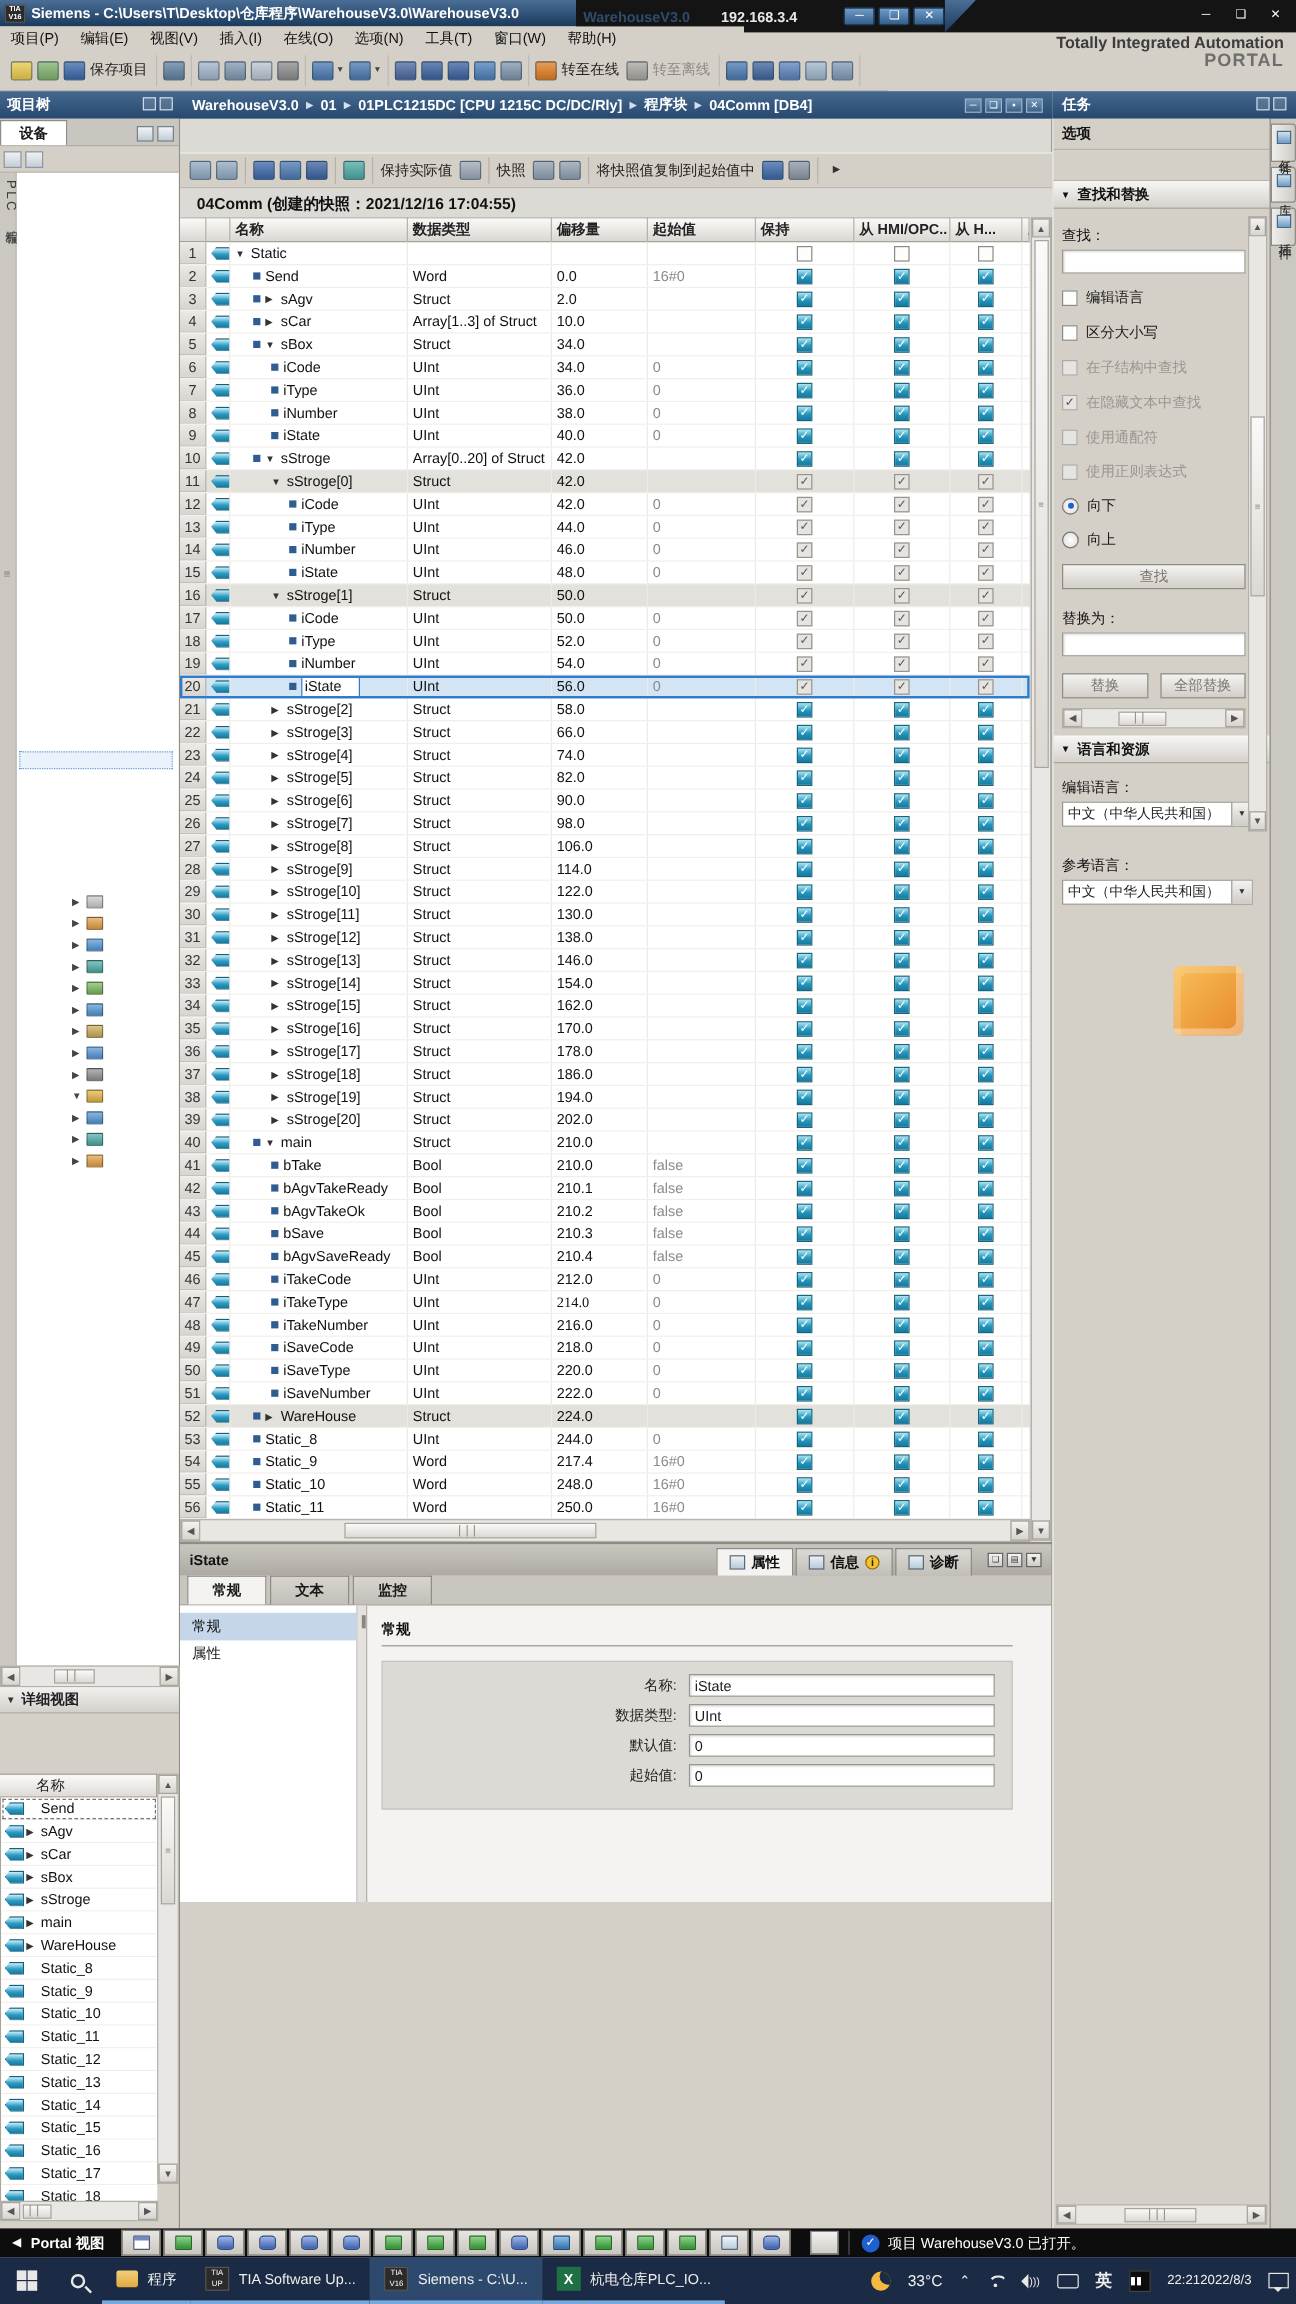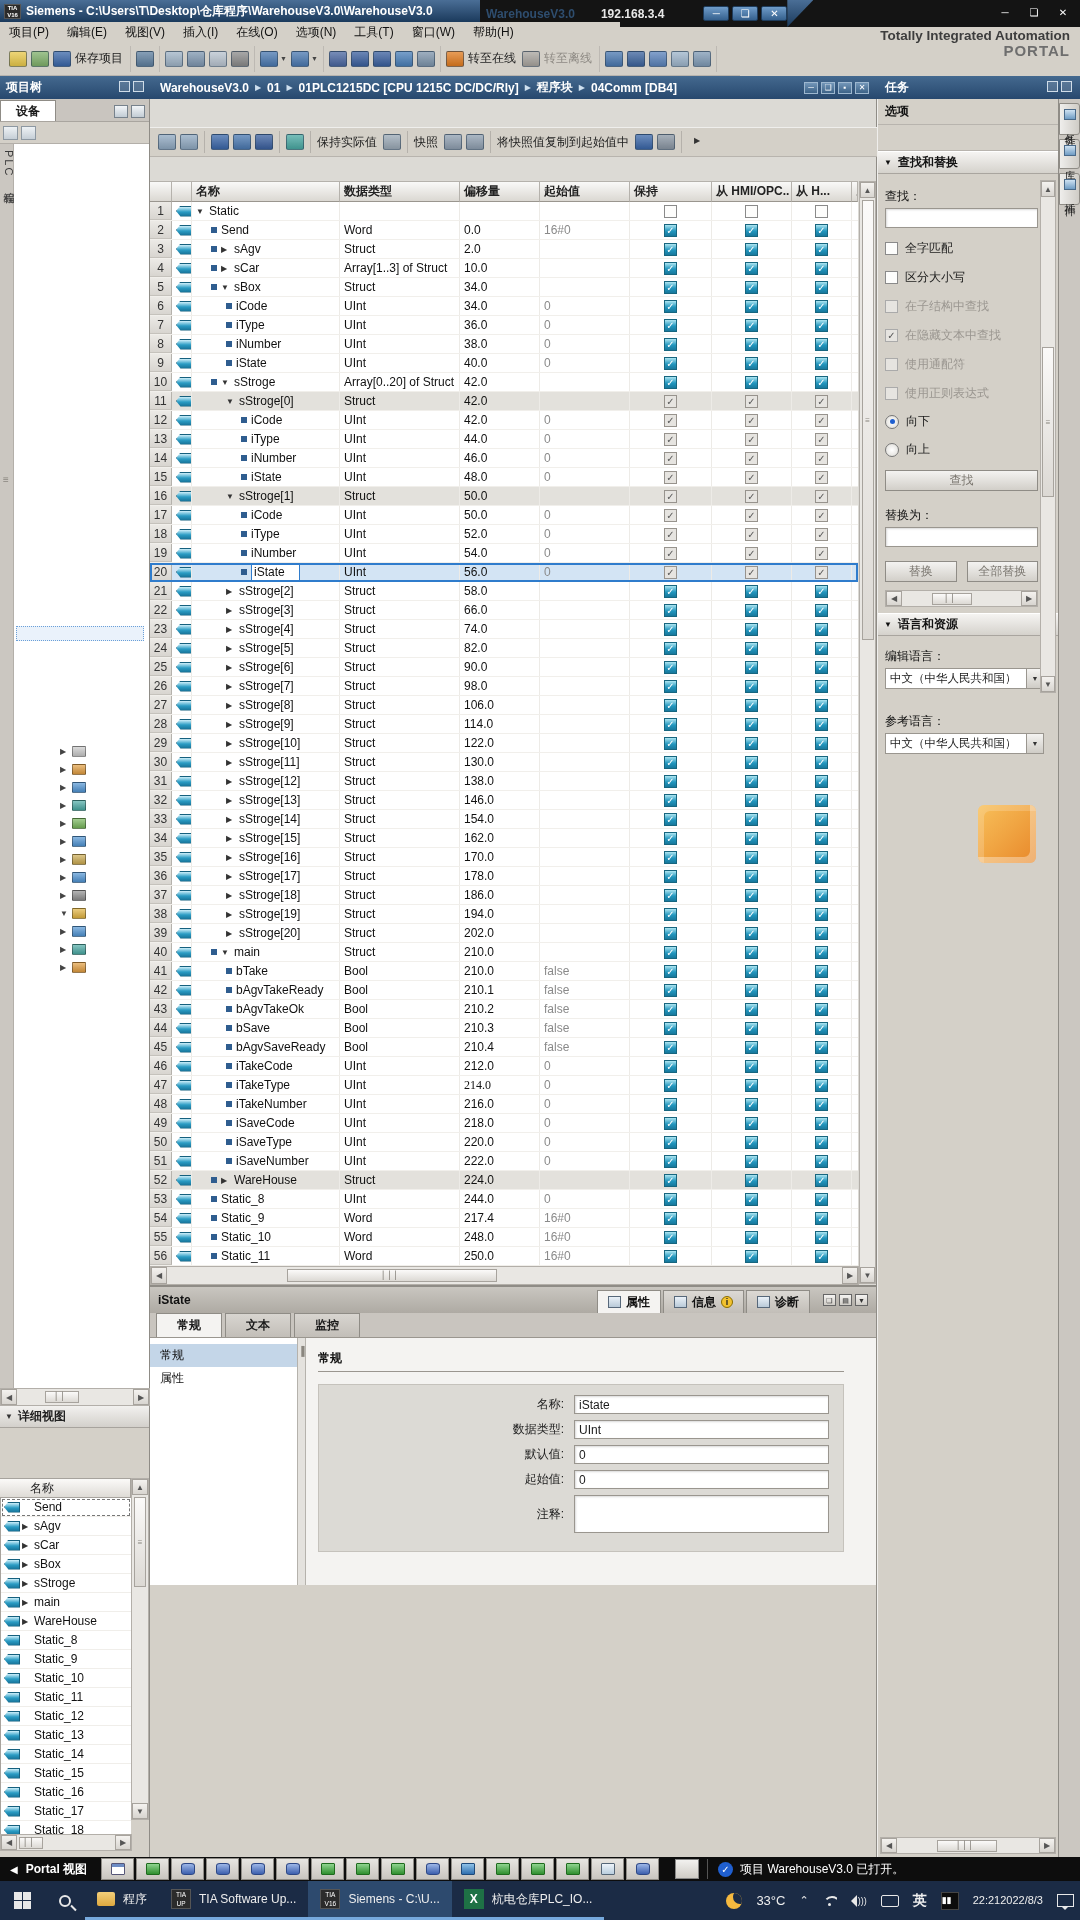--- a/index.html
+++ b/index.html
@@ -545,20 +545,21 @@
       <span class="tico-label">快照</span>
       <span class="tico" style="background: linear-gradient(rgba(255, 255, 255, 0.25), rgba(0, 0, 0, 0.125)), rgb(143, 159, 176);"></span>
       <span class="tico" style="background: linear-gradient(rgba(255, 255, 255, 0.25), rgba(0, 0, 0, 0.125)), rgb(143, 159, 176);"></span>
       <span class="sep"></span>
       <span class="tico-label">将快照值复制到起始值中</span>
       <span class="tico" style="background: linear-gradient(rgba(255, 255, 255, 0.25), rgba(0, 0, 0, 0.125)), rgb(58, 102, 168);"></span>
       <span class="tico" style="background: linear-gradient(rgba(255, 255, 255, 0.25), rgba(0, 0, 0, 0.125)), rgb(138, 150, 163);"></span>
       <span class="sep"></span>
       <span class="tico" style="color: rgb(51, 51, 51); font-size: 8px; text-align: center; line-height: 14px; border: none; background: transparent;">▶</span>
     </div>
+  <div class="db-title">04Comm (创建的快照：2021/12/16 17:04:55)</div>
   <div class="grid-head" id="grid-head">
       <div class="gh-cell" style="width: 22px;"></div>
       <div class="gh-cell" style="width: 20px;"></div>
       <div class="gh-cell" style="width: 148px;">名称</div>
       <div class="gh-cell" style="width: 120px;">数据类型</div>
       <div class="gh-cell" style="width: 80px;">偏移量</div>
       <div class="gh-cell" style="width: 90px;">起始值</div>
       <div class="gh-cell" style="width: 82px;">保持</div>
       <div class="gh-cell" style="width: 80px;">从 HMI/OPC..</div>
       <div class="gh-cell" style="width: 60px;">从 H...</div>
@@ -1979,44 +1980,40 @@
             <div class="fval">UInt</div>
           </div>
           <div class="frow">
             <div class="flabel">默认值:</div>
             <div class="fval">0</div>
           </div>
           <div class="frow">
             <div class="flabel">起始值:</div>
             <div class="fval">0</div>
           </div>
-          <div class="frow">
-            <div class="flabel">注释:</div>
-            <div class="fval ta"></div>
-          </div>
         </div>
     </div>
   </div>
 </div>
 <div class="abs gray-fill"></div>
 
 <div class="abs task-panel">
   <div class="options-row">选项</div>
   <div class="panel-toolbar"></div>
   <div class="sec-head">
     <span class="chev">▼</span>
     <span>查找和替换</span>
   </div>
   <div class="fr-body">
     <div class="flabel2">查找：</div>
     <div class="finput"></div>
     <div id="fr-checks">
         <div class="ckrow">
           <span class="ck"></span>
-          <span class="cklabel">全字匹配</span>
+          <span class="cklabel">编辑语言</span>
         </div>
         <div class="ckrow">
           <span class="ck"></span>
           <span class="cklabel">区分大小写</span>
         </div>
         <div class="ckrow dis">
           <span class="ck"></span>
           <span class="cklabel">在子结构中查找</span>
         </div>
         <div class="ckrow dis">

